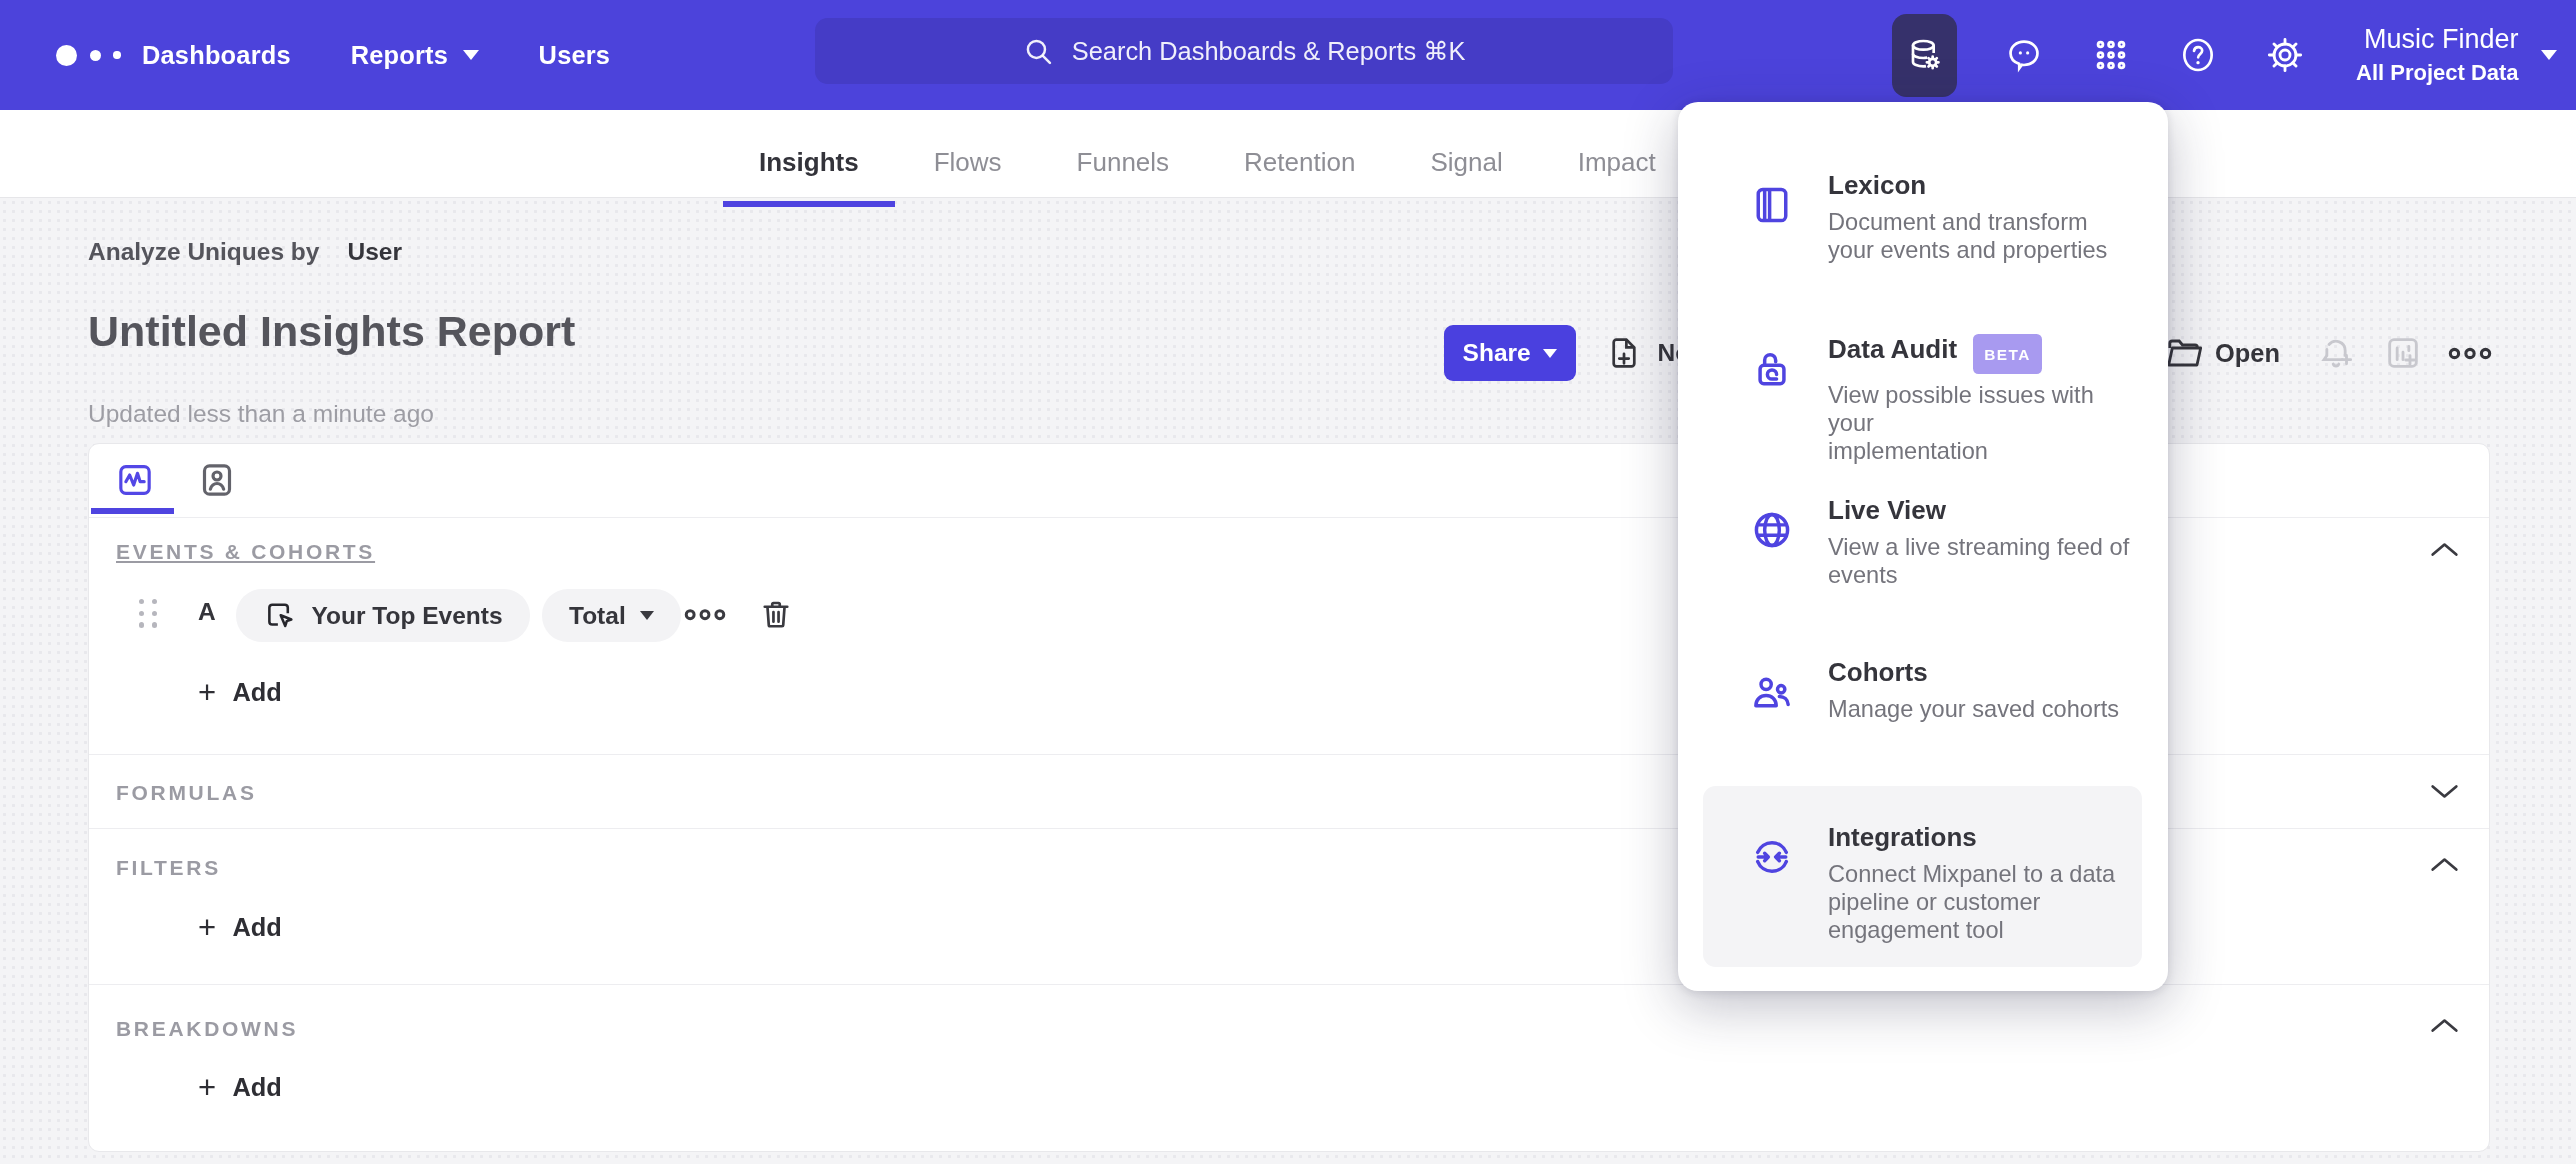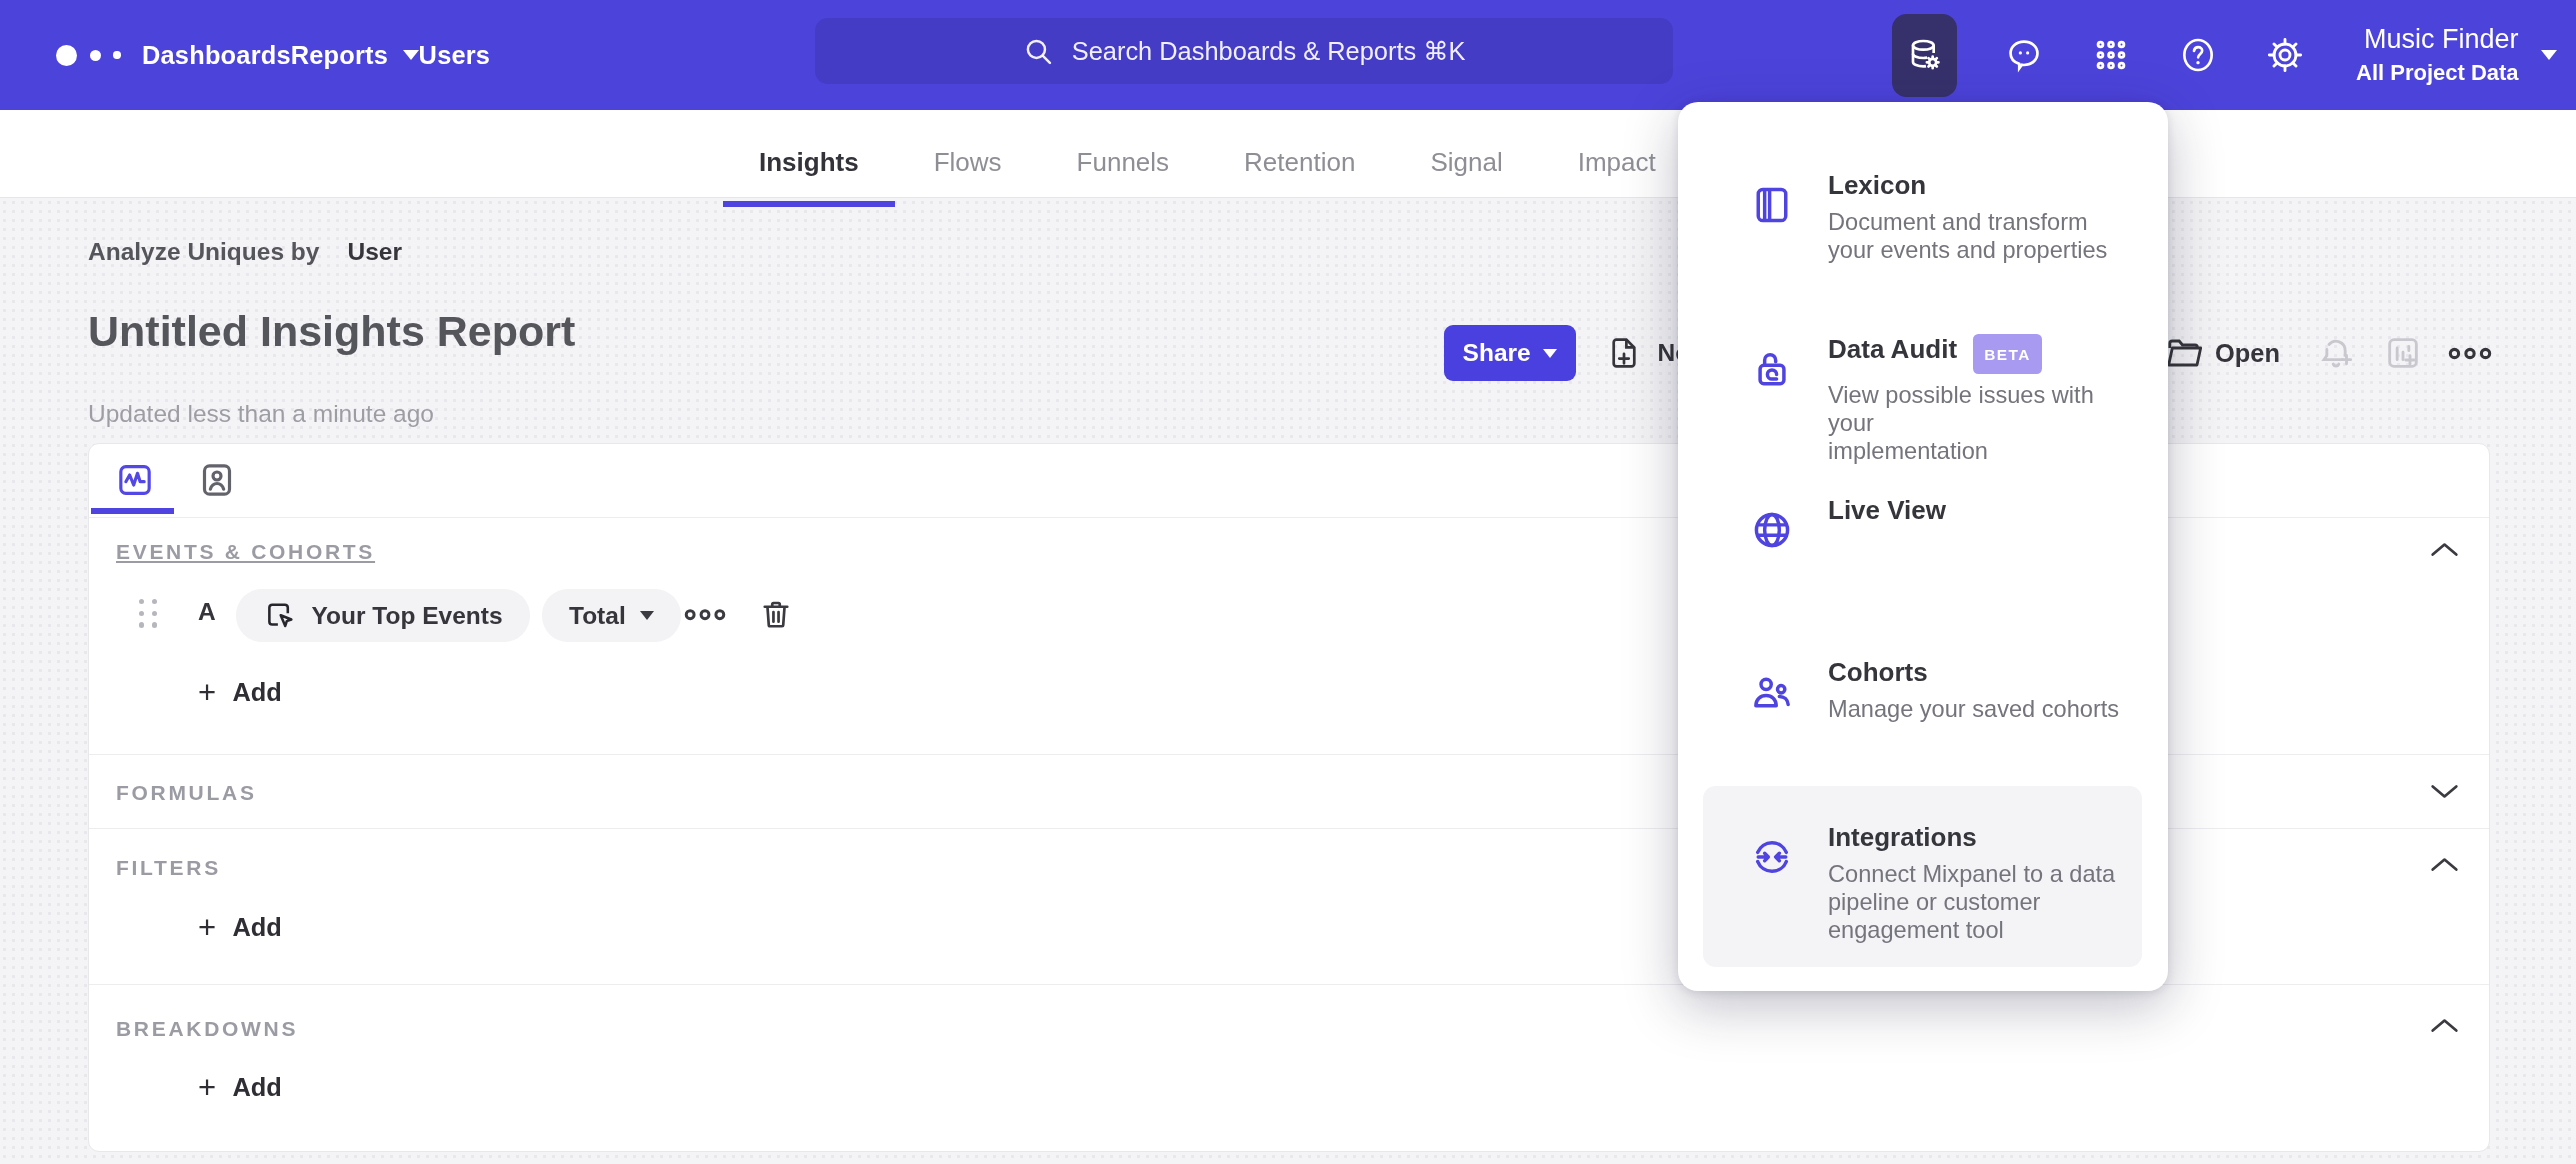--- a/index.html
+++ b/index.html
@@ -9,21 +9,21 @@
           background-color:#f4f4f6;
           background-image:radial-gradient(circle,#e8e8ec 1.4px,transparent 1.5px);
           background-size:9px 9px; }
 
   
   .header { position:absolute; left:0; top:0; width:2576px; height:110px; background:#4c43db; z-index:5; }
   .logo { position:absolute; left:56px; top:0; height:110px; display:flex; align-items:center; gap:12.7px; }
   .logo .d1 { width:21px; height:21px; border-radius:50%; background:#fff; }
   .logo .d2 { width:11px; height:11px; border-radius:50%; background:#fff; }
   .logo .d3 { width:7.3px;  height:7.3px;  border-radius:50%; background:#fff; }
-  .nav { position:absolute; left:142px; top:0; height:110px; display:flex; align-items:center; }
+  .nav { position:absolute; left:142px; top:0; height:110px; display:flex; align-items:center; gap:60px; }
   .nav-item { color:#fff; font-size:25.4px; font-weight:bold; letter-spacing:0.2px; display:flex; align-items:center; gap:14.5px; cursor:pointer; }
   .caret-down-w { width:0; height:0; border-left:8.2px solid transparent; border-right:8.2px solid transparent; border-top:10px solid #fff; }
   .search { position:absolute; left:815px; top:18px; width:858px; height:66px; background:#453cc6; border-radius:12.7px;
             display:flex; align-items:center; justify-content:center; gap:16.3px; color:rgba(255,255,255,.92); font-size:25.4px; }
   .hdr-right { position:absolute; left:1892px; top:0; height:110px; display:flex; align-items:center; }
   .hdr-tile { width:65px; height:83px; background:#36316b; border-radius:14.5px; display:flex; align-items:center; justify-content:center; }
   .hdr-ic { margin-left:47px; display:flex; align-items:center; justify-content:center; width:40px; height:40px; color:#fff; cursor:pointer; }
   .project { margin-left:51px; text-align:right; color:#fff; cursor:pointer; }
   .project .pname { font-size:27px; font-weight:normal; }
   .project .pscope { font-size:22px; font-weight:bold; margin-top:5.4px; }
@@ -391,20 +391,24 @@
         <svg width="44" height="44" viewBox="0 0 24 24" fill="none" stroke="currentColor" stroke-width="1.9">
           <circle cx="12" cy="12" r="8.5"></circle>
           <ellipse cx="12" cy="12" rx="4" ry="8.5"></ellipse>
           <path d="M4 9.2h16M4 14.8h16"></path>
         </svg>
       </div>
       <div class="mi-text">
         <div class="mi-title">
             <span>Live View</span>
           </div>
+        <div class="mi-desc">
+          <div>View a live streaming feed of</div>
+          <div>events</div>
+        </div>
       </div>
     </div>
 
     <div class="menu-item" style="top:555px;">
       <div class="mi-icon">
         <svg width="44" height="44" viewBox="0 0 24 24" fill="none" stroke="currentColor" stroke-width="1.9">
           <circle cx="8.8" cy="7.8" r="2.8"></circle>
           <path d="M3.2 19.5c0-3.4 2.5-5.6 5.6-5.6 3 0 5.5 2.2 5.5 5.6z" stroke-linejoin="round"></path>
           <circle cx="17" cy="10.5" r="2"></circle>
           <path d="M16 14.4c2.6 0 4.6 1.8 4.8 4.4" stroke-linecap="round"></path>

